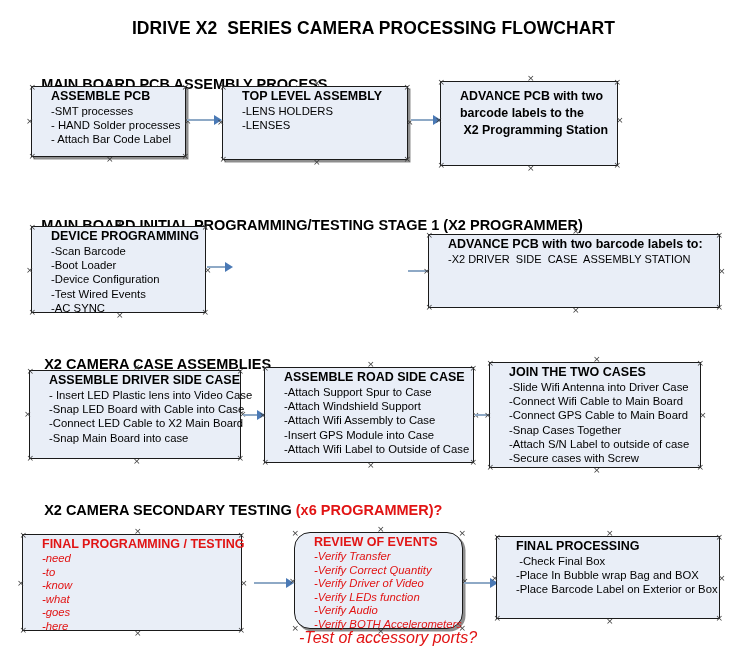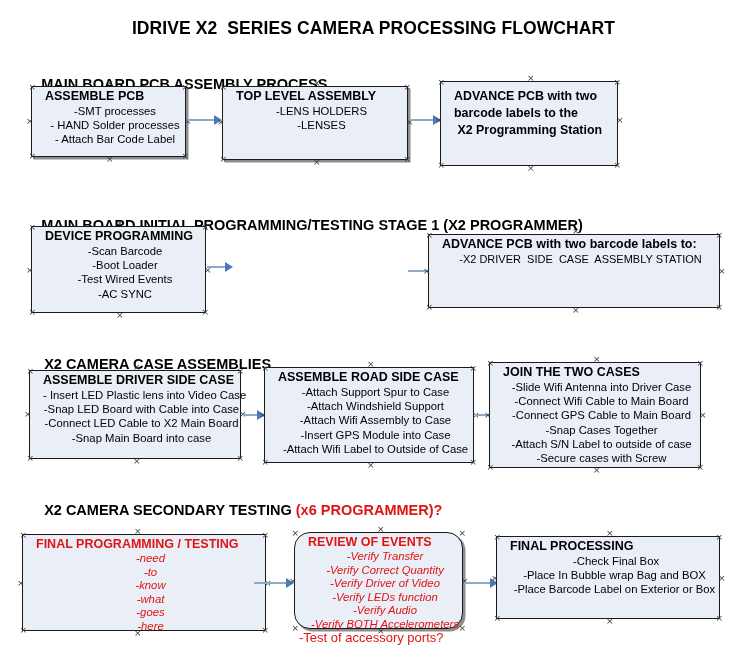--- a/index.html
+++ b/index.html
@@ -49,33 +49,32 @@
     background: #e9eef7;
     border: 1.2px solid #1a1a1a;
     box-sizing: border-box;
     box-shadow: 2.5px 2.5px 0 0 #8e8e8e;
     overflow: visible;
   }
   .box.noshadow {
     box-shadow: none;
   }
   .box-inner {
-    padding: 2px 0 0 13px;
+    padding: 2px 0 0 19px;
   }
   .box-title {
     font-size: 12.5px;
     font-weight: bold;
     line-height: 15px;
     white-space: pre;
   }
   .box-line {
     font-size: 11.3px;
     line-height: 14.2px;
     white-space: pre;
-    text-align: center;
   }
   .box-line.tight {
     line-height: 13.6px;
     font-style: italic;
   }
   .box-line.caps {
     font-size: 11px;
   }
   .box.red .box-title,
   .box.red .box-line {
@@ -85,24 +84,25 @@
   .box-para {
     font-size: 12.4px;
     font-weight: bold;
     line-height: 17px;
     white-space: pre;
   }
 
   
   .overflow-line {
     position: absolute;
-    font-size: 13px;
+    font-size: 16px;
     line-height: 14.2px;
     white-space: pre;
     color: #e11414;
+    font-style: italic;
   }
 
   
   .connector {
     position: absolute;
     height: 10px;
   }
   .connector .shaft {
     position: absolute;
     left: 0;
@@ -211,20 +211,21 @@
 
   <div class="section-title" style="left:25px; top:201px;">
     <span>MAIN BOARD INITIAL PROGRAMMING/TESTING STAGE 1 (X2 PROGRAMMER)</span><span class="accent"></span>
   </div>
 
   <div class="box noshadow" style="left:31px; top:226px; width:175px; height:87px;">
     <div class="box-inner">
       <div class="box-title">DEVICE PROGRAMMING</div>
       <div class="box-line">-Scan Barcode</div>
       <div class="box-line">-Boot Loader</div>
+      <div class="box-line">-Device Configuration</div>
       <div class="box-line">-Test Wired Events</div>
       <div class="box-line">-AC SYNC</div>
     </div>
     <div class="handle" style="left:-3.5px; top:-3.5px;"></div>
     <div class="handle" style="left:84px; top:-7px;"></div>
     <div class="handle" style="right:-3.5px; top:-3.5px;"></div>
     <div class="handle" style="left:-6px; top:40px;"></div>
     <div class="handle" style="right:-6px; top:40px;"></div>
     <div class="handle" style="left:-3.5px; bottom:-3.5px;"></div>
     <div class="handle" style="left:84px; bottom:-7px;"></div>
@@ -325,21 +326,21 @@
     <div class="handle" style="right:-6px; top:49px;"></div>
     <div class="handle" style="left:-3.5px; bottom:-3.5px;"></div>
     <div class="handle" style="left:103px; bottom:-7px;"></div>
     <div class="handle" style="right:-3.5px; bottom:-3.5px;"></div>
   </div>
 
   <div class="section-title" style="left:28px; top:486px;">
     <span>X2 CAMERA SECONDARY TESTING </span><span class="accent">(x6 PROGRAMMER)?</span>
   </div>
 
-  <div class="box red noshadow" style="left:22px; top:534px; width:244px; height:97px;">
+  <div class="box red noshadow" style="left:22px; top:534px; width:220px; height:97px;">
     <div class="box-inner">
       <div class="box-title">FINAL PROGRAMMING / TESTING</div>
       <div class="box-line tight">-need</div>
       <div class="box-line tight">-to</div>
       <div class="box-line tight">-know</div>
       <div class="box-line tight">-what</div>
       <div class="box-line tight">-goes</div>
       <div class="box-line tight">-here</div>
     </div>
     <div class="handle" style="left:-3.5px; top:-3.5px;"></div>

